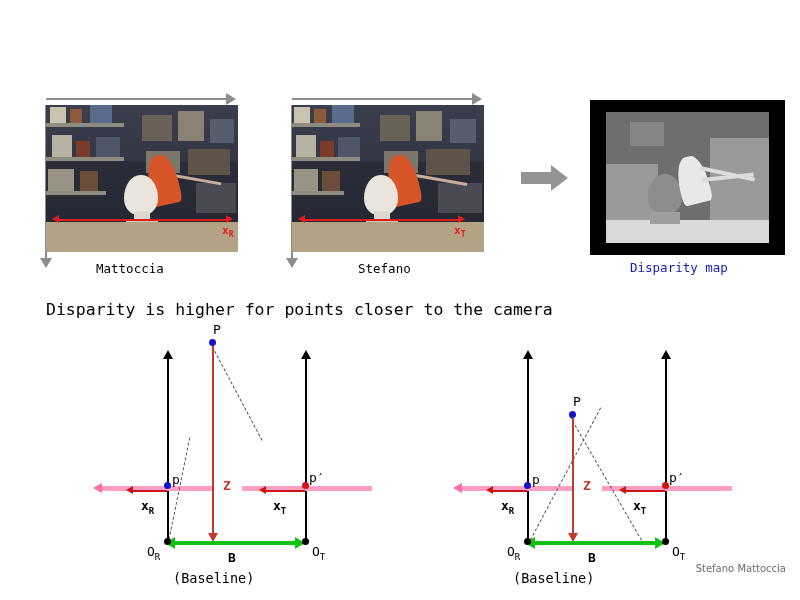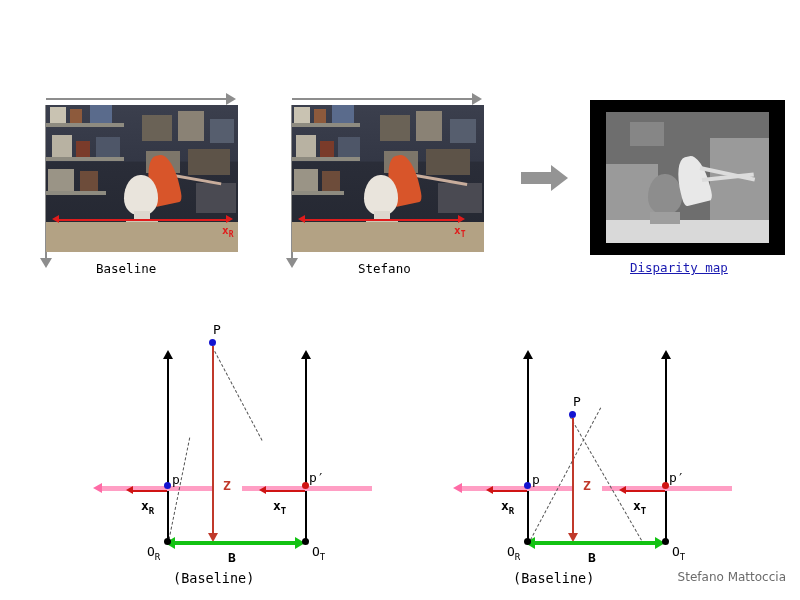--- a/index.html
+++ b/index.html
@@ -262,23 +262,23 @@
   }
   .baseline-label {
     position: absolute;
     font-family: "DejaVu Sans Mono", monospace;
     font-size: 13.5px;
     color: #000000;
   }
   .author {
     position: absolute;
     right: 14px;
-    bottom: 16px;
+    bottom: 26px;
     font-family: "DejaVu Sans", sans-serif;
-    font-size: 12px;
+    font-size: 10px;
     color: #6b6b6b;
   }
 </style>
 </head>
 <body>
 
 <div class="slide">
 
 
   <div class="guide" style="left:46px; top:98px; width:182px; height:2px;"></div>
@@ -314,21 +314,21 @@
     <div class="lamp-shade" style="left:102px; top:50px; width:30px; height:50px;"></div>
     <div class="head" style="left:78px; top:70px; width:34px; height:40px;"></div>
     <div class="neck" style="left:88px; top:106px; width:16px; height:10px;"></div>
     <div class="pedestal" style="left:80px; top:116px; width:32px; height:31px;"></div>
     <div class="floor"></div>
     <div class="redline" style="left:12px; top:114px; width:172px;"></div>
     <div class="arrowL" style="left:6px; top:110px;"></div>
     <div class="arrowR" style="left:180px; top:110px;"></div>
     <div class="xlab" style="left:176px; top:119px;">x<sub>R</sub></div>
   </div>
-  <div class="caption" style="left:96px; top:261px;">Baseline</div>
+  <div class="caption" style="left:96px; top:261px;">Mattoccia</div>
 
   <div class="photo photo-tgt">
     <div class="wall"></div>
     <div class="shelf" style="left:0; top:18px; width:68px; height:4px;"></div>
     <div class="shelf" style="left:0; top:52px; width:68px; height:4px;"></div>
     <div class="shelf" style="left:0; top:86px; width:52px; height:4px;"></div>
     <div class="box" style="left:2px; top:2px; width:16px; height:16px; background:#c9c3b2;"></div>
     <div class="box" style="left:22px; top:4px; width:12px; height:14px; background:#8d5a3c;"></div>
     <div class="box" style="left:40px; top:0px; width:22px; height:18px; background:#5a6b8c;"></div>
     <div class="box" style="left:4px; top:30px; width:20px; height:22px; background:#b8b2a2;"></div>
@@ -363,22 +363,23 @@
     <div class="mid" style="left:16px; top:64px; width:52px; height:79px;"></div>
     <div class="mid" style="left:120px; top:38px; width:59px; height:105px;"></div>
     <div class="mid" style="left:40px; top:22px; width:34px; height:24px; background:#868686;"></div>
     <div class="near" style="left:16px; top:120px; width:163px; height:23px;"></div>
     <div class="headm" style="left:58px; top:74px; width:34px; height:40px;"></div>
     <div class="mid" style="left:60px; top:112px; width:30px; height:12px; background:#9e9e9e;"></div>
     <div class="lampm" style="left:88px; top:56px; width:30px; height:48px;"></div>
     <div class="armm" style="left:110px; top:66px; width:56px; height:4px; transform:rotate(12deg); transform-origin:left center;"></div>
     <div class="armm" style="left:112px; top:78px; width:52px; height:4px; transform:rotate(-6deg); transform-origin:left center;"></div>
   </div>
-  <div class="caption blue" style="left:630px; top:260px;text-decoration:underline;">Disparity map</div>
-
+  <div class="caption blue" style="left:630px; top:260px;">Disparity map</div>
+
+  <div class="subtitle">Disparity is higher for points closer to the camera</div>
 
   <div class="diagram" style="left:60px; top:330px; width:320px; height:260px;">
 
     <div class="axis" style="left:107px; top:28px; height:185px;"></div>
     <div class="axis-head" style="left:103px; top:20px;"></div>
 
     <div class="axis" style="left:245px; top:28px; height:185px;"></div>
     <div class="axis-head" style="left:241px; top:20px;"></div>
 
     <div class="pinkline" style="left:42px; top:156px; width:110px;"></div>

